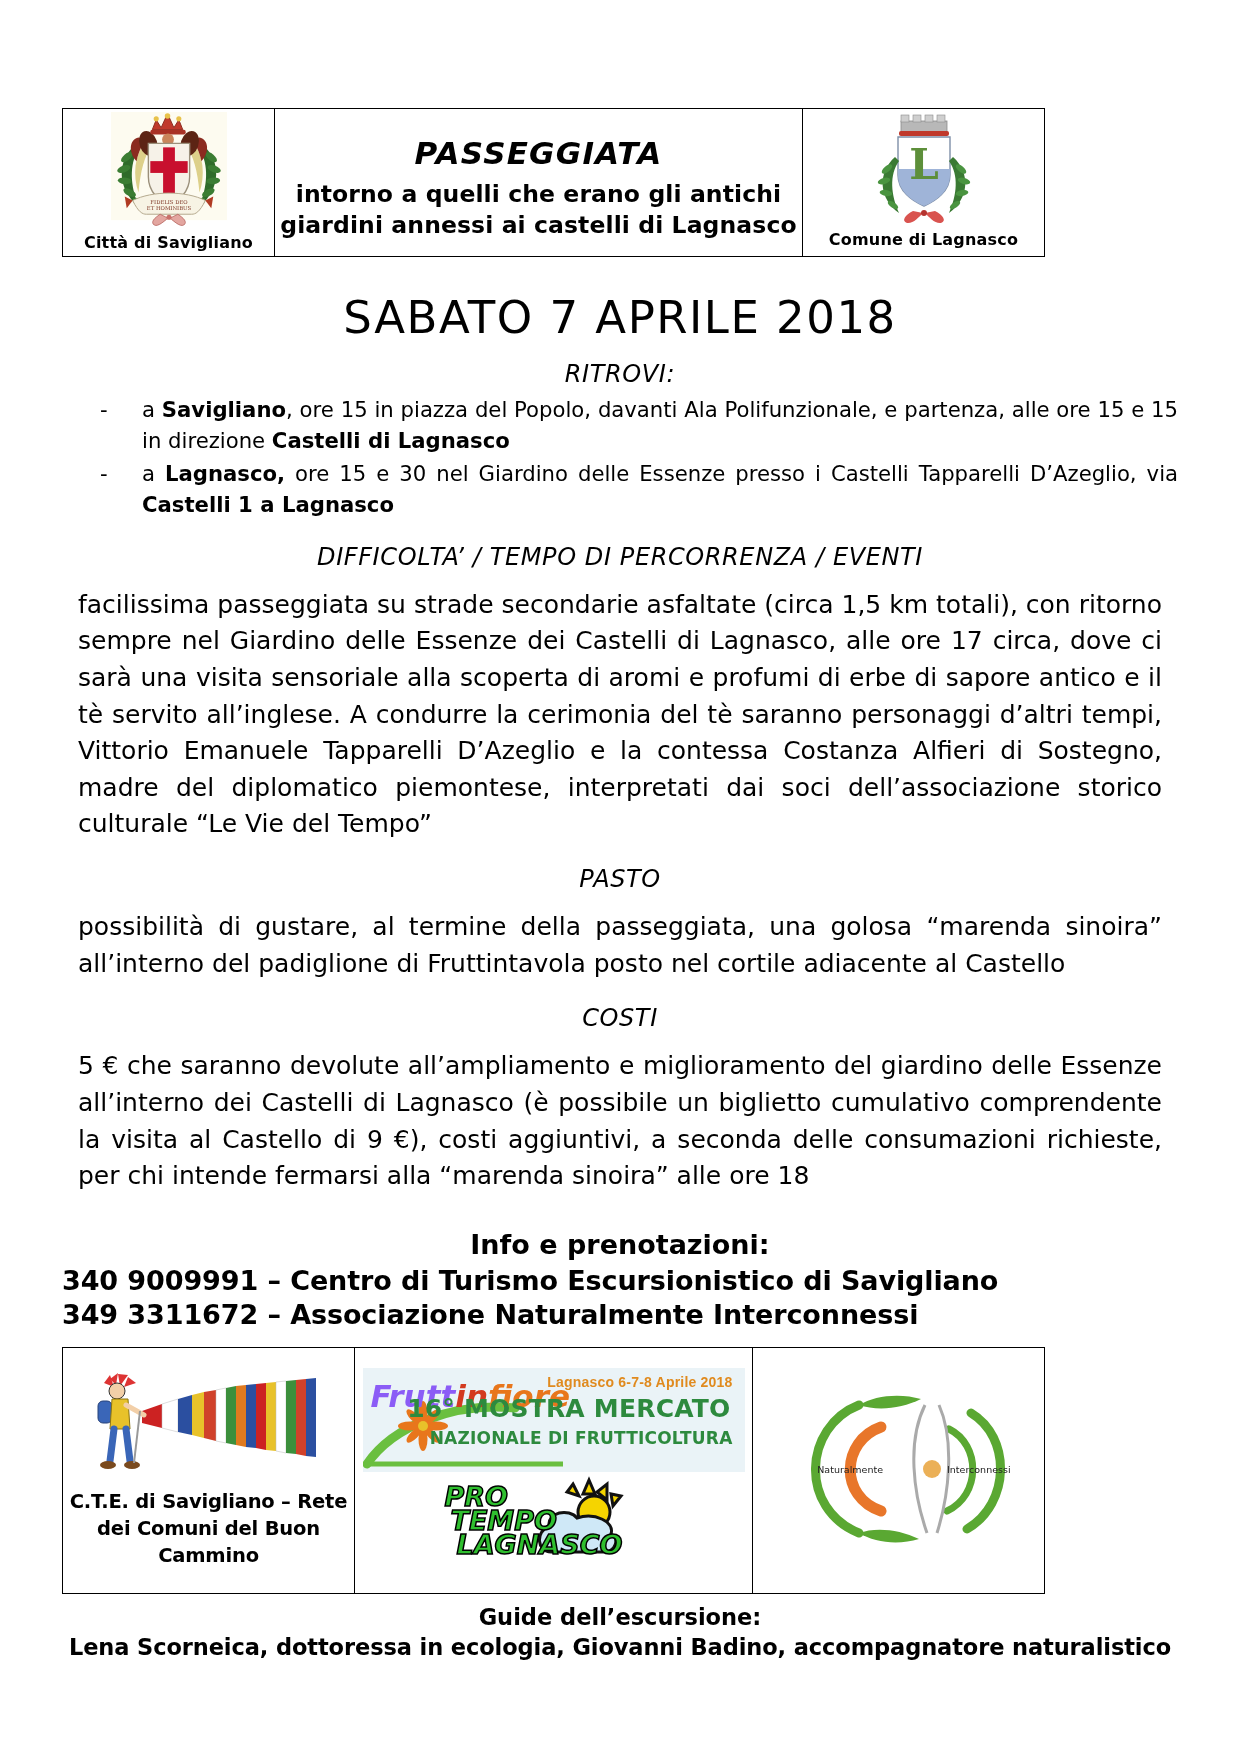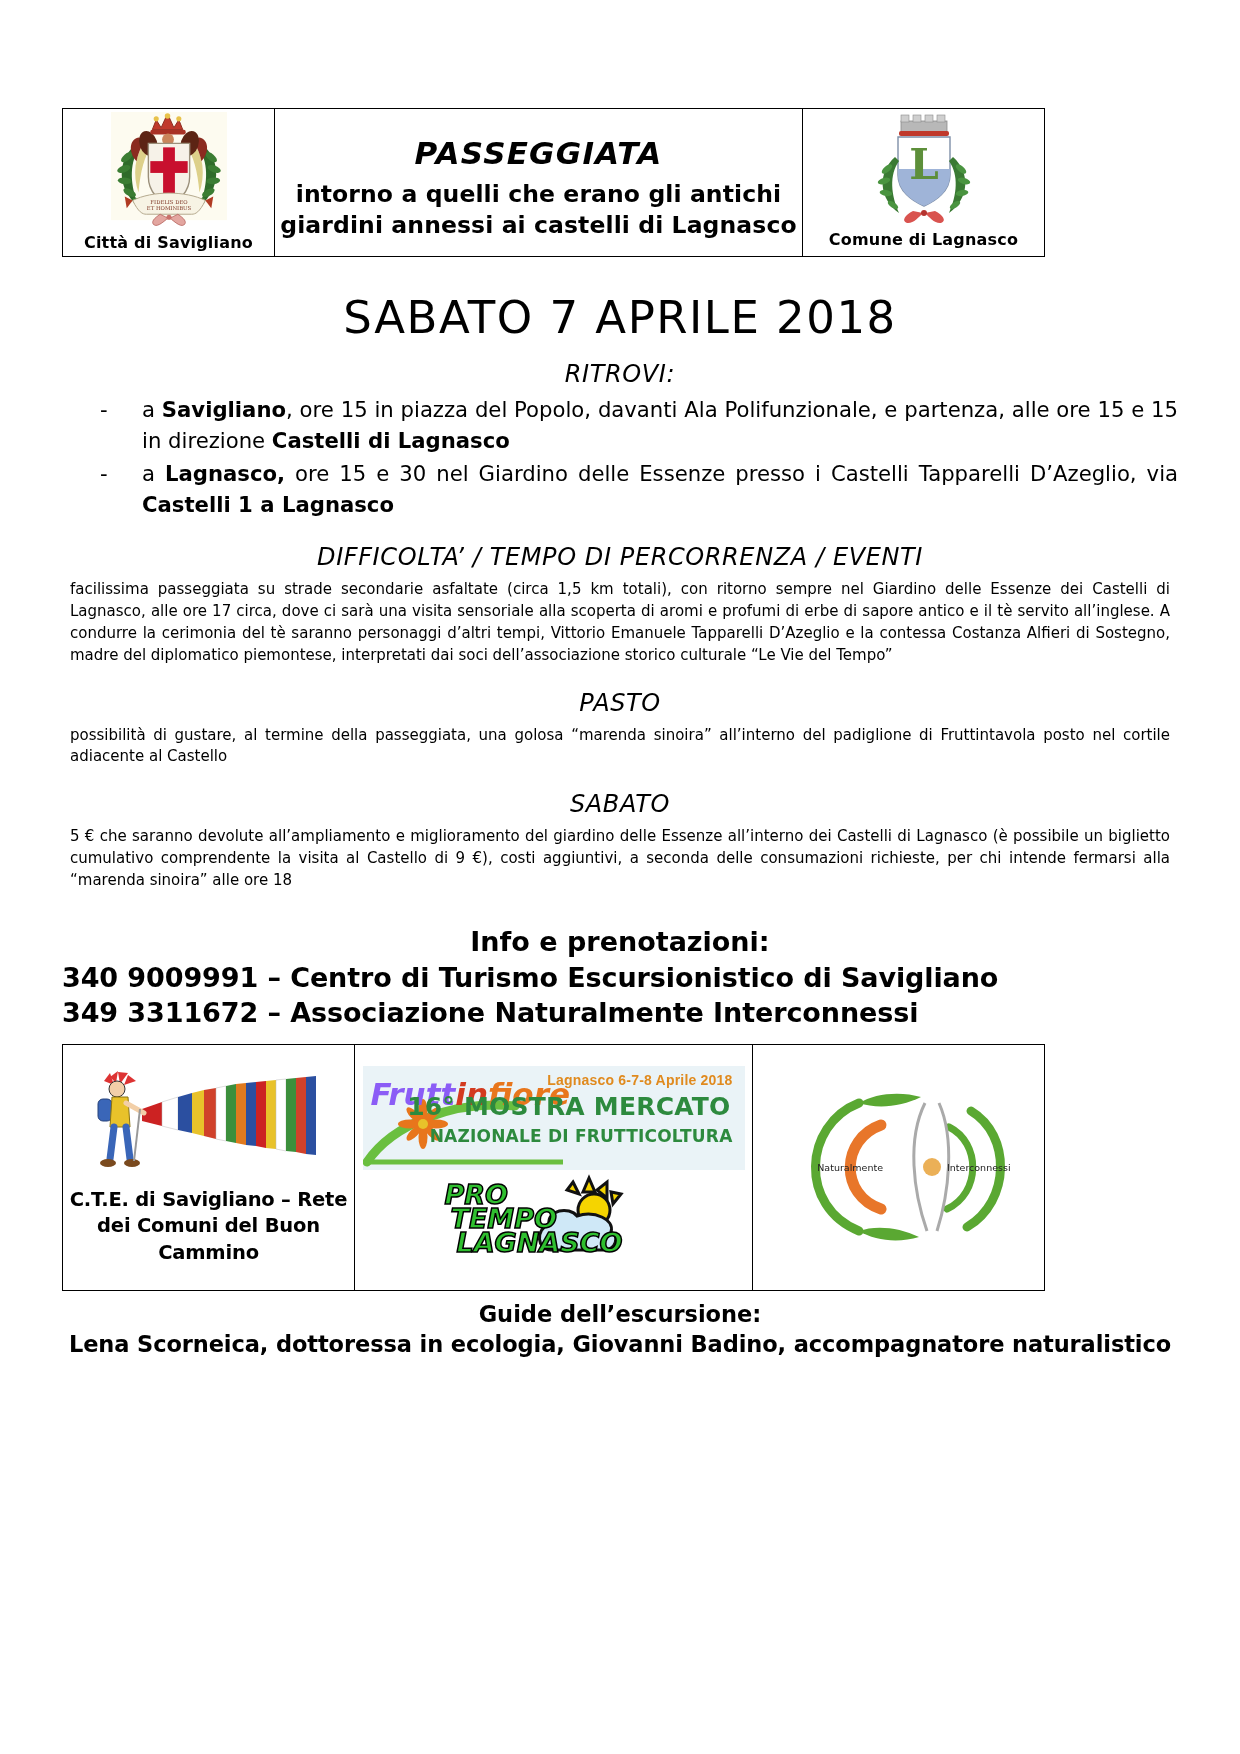--- a/index.html
+++ b/index.html
@@ -82,25 +82,25 @@
     font-style: italic;
     font-weight: normal;
     letter-spacing: .6px;
     margin: 12px 0 6px 0;
   }
   .sec-head.tight { margin-top: 22px; }
 
   
   .body-text {
     font-family: "DejaVu Sans", sans-serif;
-    font-size: 15px;
+    font-size: 25px;
     line-height: 1.465;
     text-align: justify;
     text-justify: inter-word;
-    margin: 8px;
+    margin: 16px;
   }
 
   
   ul.ritrovi {
     list-style: none;
     margin: 2px 0 0 0;
     padding: 0 0 0 38px;
   }
   ul.ritrovi li {
     position: relative;
@@ -376,21 +376,21 @@
       </span>
     </li>
   </ul>
 
   <div class="sec-head tight">DIFFICOLTA’ / TEMPO DI PERCORRENZA / EVENTI</div>
   <p class="body-text">facilissima passeggiata su strade secondarie asfaltate (circa 1,5 km totali), con ritorno sempre nel Giardino delle Essenze dei Castelli di Lagnasco, alle ore 17 circa, dove ci sarà una visita sensoriale alla scoperta di aromi e profumi di erbe di sapore antico e il tè servito all’inglese. A condurre la cerimonia del tè saranno personaggi d’altri tempi, Vittorio Emanuele Tapparelli D’Azeglio e la contessa Costanza Alfieri di Sostegno, madre del diplomatico piemontese, interpretati dai soci dell’associazione storico culturale “Le Vie del Tempo”</p>
 
   <div class="sec-head tight">PASTO</div>
   <p class="body-text">possibilità di gustare, al termine della passeggiata, una golosa “marenda sinoira” all’interno del padiglione di Fruttintavola posto nel cortile adiacente al Castello</p>
 
-  <div class="sec-head tight">SABATO</div>
+  <div class="sec-head tight">COSTI</div>
   <p class="body-text">5 € che saranno devolute all’ampliamento e miglioramento del giardino delle Essenze all’interno dei Castelli di Lagnasco (è possibile un biglietto cumulativo comprendente la visita al Castello di 9 €), costi aggiuntivi, a seconda delle consumazioni richieste, per chi intende fermarsi alla “marenda sinoira” alle ore 18</p>
 
   <div class="info-title">Info e prenotazioni:</div>
   <div class="info-line">340 9009991 – Centro di Turismo Escursionistico di Savigliano</div>
   <div class="info-line">349 3311672 – Associazione Naturalmente Interconnessi</div>
 
   <table class="logo-table">
     <tbody>
         <tr>
 

